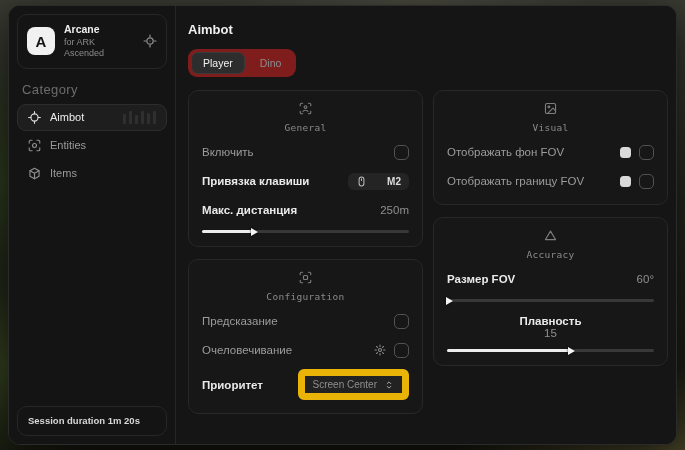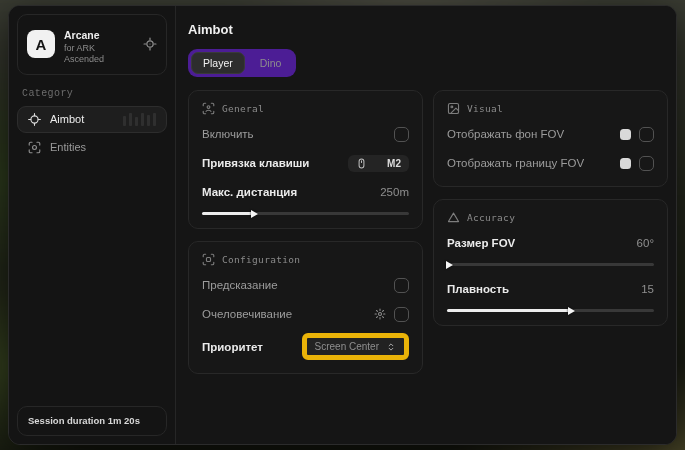--- a/index.html
+++ b/index.html
@@ -34,29 +34,29 @@
   }
   .side-header {
     border:1px solid #272727; border-radius:10px; padding:8px 9px;
     display:flex; align-items:center; gap:9px;
   }
   .logo {
     width:28px; height:28px; background:#f1f1f1; border-radius:8px;
     color:#141414; font-weight:bold; font-size:15px;
     display:flex; align-items:center; justify-content:center; flex:0 0 28px;
   }
-  .app-text { line-height:1.25;margin-top:6px; }
+  .app-text { line-height:1.25; }
   .app-name { font-size:10.5px; font-weight:700; color:#ededed; }
   .app-sub  { font-size:9px; color:#8b8b8b; margin-top:1px; }
   .side-header .spacer { margin-left:auto; }
   .icon { display:inline-flex; align-items:center; justify-content:center; color:#8f8f8f; }
   .icon svg { display:block; }
   .category-label {
-    font-family:Liberation Mono, monospace;
-    font-size:10px; color:#6c6c6c; letter-spacing:.4px;
+    font-family:Liberation Sans, sans-serif;
+    font-size:13px; color:#6c6c6c; letter-spacing:.4px;
     margin:13px 5px 7px 5px;
   }
   .nav-item {
     display:flex; align-items:center; gap:9px;
     padding:6px 10px; min-height:27px;
     border-radius:9px; border:1px solid transparent;
     color:#9a9a9a; font-size:11px; margin-bottom:1px;
     cursor:default; position:relative; overflow:hidden;
   }
   .nav-item.active { background:#1e1e1e; border-color:#2d2d2d; color:#ececec; }
@@ -68,36 +68,36 @@
     padding:8px 10px 9px 10px;
   }
   .sub-expires {
     font-family:"DejaVu Sans Mono", monospace;
     font-size:9px; color:#8d8d8d; letter-spacing:.2px; white-space:nowrap;
   }
   .session-duration { font-size:9.5px; font-weight:700; color:#d8d8d8; white-space:nowrap; }
   
   .main { flex:1; padding:16px 12px 12px 12px; background:#151515; }
   .main-title { font-size:13px; font-weight:700; color:#f0f0f0; }
-  .tabs { display:inline-flex; background:#4c1d95; border-radius:9px; padding:3px; gap:3px; margin-top:12px; }
+  .tabs { display:inline-flex; background:#7f1d1d; border-radius:9px; padding:3px; gap:3px; margin-top:12px; }
   .tab {
     padding:4px 11px; border-radius:7px; font-size:10.5px; color:#8d8d8d;
     border:1px solid transparent; cursor:default;
   }
   .tab.active { background:#2d2d2d; border-color:#3a3a3a; color:#f2f2f2; }
   .cards { display:flex; gap:10px; margin-top:13px; align-items:flex-start; }
   .col { display:flex; flex-direction:column; gap:12px; width:235px; flex:0 0 235px; }
   .card {
     width:100%; background:#171717; border:1px solid #282828; border-radius:10px;
     padding:11px 13px 13px 13px;
   }
   .card-header {
     display:flex; align-items:center; gap:7px;
     font-family:"DejaVu Sans Mono", monospace;
-    font-size:9.5px; color:#8a8a8a; letter-spacing:.3px;
+    font-size:9.5px; color:#8a8a8a; letter-spacing:.3px;flex-direction:column;
   }
   .card-header .icon { color:#7d7d7d; }
   .row {
     display:flex; align-items:center; justify-content:space-between;
     margin-top:9px; min-height:20px; font-size:11.5px;
   }
   .lbl-dim    { color:#9c9c9c; }
   .lbl-bright { color:#eaeaea; font-weight:600; }
   .row-end { display:flex; align-items:center; gap:8px; }
   .checkbox {
@@ -107,21 +107,21 @@
   .swatch { width:11px; height:11px; border-radius:3.5px; flex:0 0 11px; cursor:default; }
   .keybind {
     display:inline-flex; align-items:center; gap:20px;
     background:#242424; border-radius:6px; padding:3px 8px;
     color:#dddddd; font-size:10px; font-weight:600; cursor:default;
   }
   .keybind .icon { color:#bdbdbd; }
   .value-text { color:#8f8f8f; font-size:11.5px; font-weight:400; }
   .select-pill {
     display:inline-flex; align-items:center; gap:7px;
-    background:#222222; border:5px solid #eab308; border-radius:6px;
+    background:#222222; border:7px solid #eab308; border-radius:6px;
     padding:3px 8px; color:#8f8f8f; font-size:10px; cursor:default;
   }
   .select-pill .icon { color:#a5a5a5; }
   .slider { position:relative; height:3px; background:#383838; border-radius:2px; margin-top:10px; cursor:default; }
   .slider-fill { position:absolute; left:0; top:0; height:100%; background:#ededed; border-radius:2px; }
   .slider-thumb {
     position:absolute; right:-4px; top:50%; transform:translateY(-50%);
     width:0; height:0;
     border-top:4.5px solid transparent; border-bottom:4.5px solid transparent;
     border-left:7px solid #f5f5f5;
@@ -175,20 +175,29 @@
     <div class="nav-item">
       <span class="icon">
         <svg width="13" height="13" viewBox="0 0 16 16" fill="none" stroke="currentColor" stroke-width="1.4" stroke-linecap="round">
           <path d="M1.5 5V3.2A1.7 1.7 0 0 1 3.2 1.5H5M11 1.5h1.8a1.7 1.7 0 0 1 1.7 1.7V5M14.5 11v1.8a1.7 1.7 0 0 1-1.7 1.7H11M5 14.5H3.2a1.7 1.7 0 0 1-1.7-1.7V11"></path>
           <circle cx="8" cy="8" r="2.4"></circle>
         </svg>
       </span>
       <span>Entities</span>
     </div>
 
+    <div class="nav-item">
+      <span class="icon">
+        <svg width="13" height="13" viewBox="0 0 16 16" fill="none" stroke="currentColor" stroke-width="1.4" stroke-linecap="round" stroke-linejoin="round">
+          <path d="M8 1.6l5.6 3.1v6.6L8 14.4l-5.6-3.1V4.7z"></path>
+          <path d="M2.4 4.7L8 7.8l5.6-3.1M8 7.8v6.6"></path>
+        </svg>
+      </span>
+      <span>Items</span>
+    </div>
 
 
 
     <div class="side-footer">
       <div class="session-duration">Session duration 1m 20s</div>
     </div>
   </div>
 
   <div class="main">
     <div class="main-title">Aimbot</div>
@@ -330,21 +339,21 @@
           <div class="row">
             <span class="lbl-bright">Размер FOV</span>
             <span class="value-text">60°</span>
           </div>
           <div class="slider">
             <div class="slider-fill" style="width: 1%;">
               <span class="slider-thumb"></span>
             </div>
           </div>
 
-          <div class="row" style="margin-top:13px;">
+          <div class="row" style="margin-top:13px;flex-direction:column;">
             <span class="lbl-bright">Плавность</span>
             <span class="value-text">15</span>
           </div>
           <div class="slider">
             <div class="slider-fill" style="width: 60%;">
               <span class="slider-thumb"></span>
             </div>
           </div>
         </div>
 

